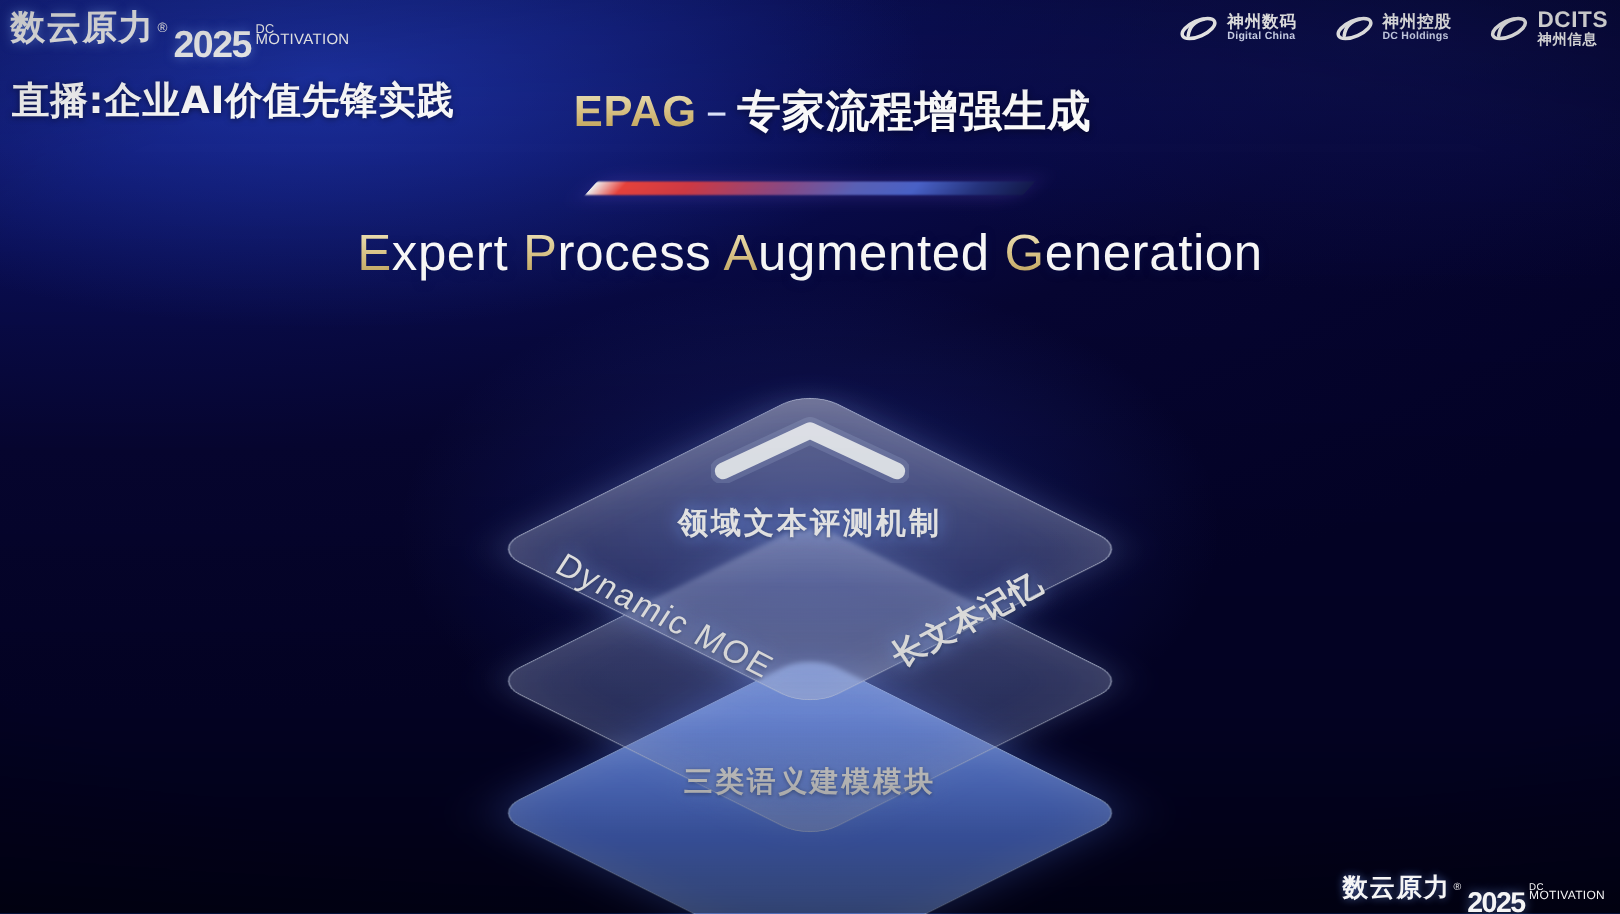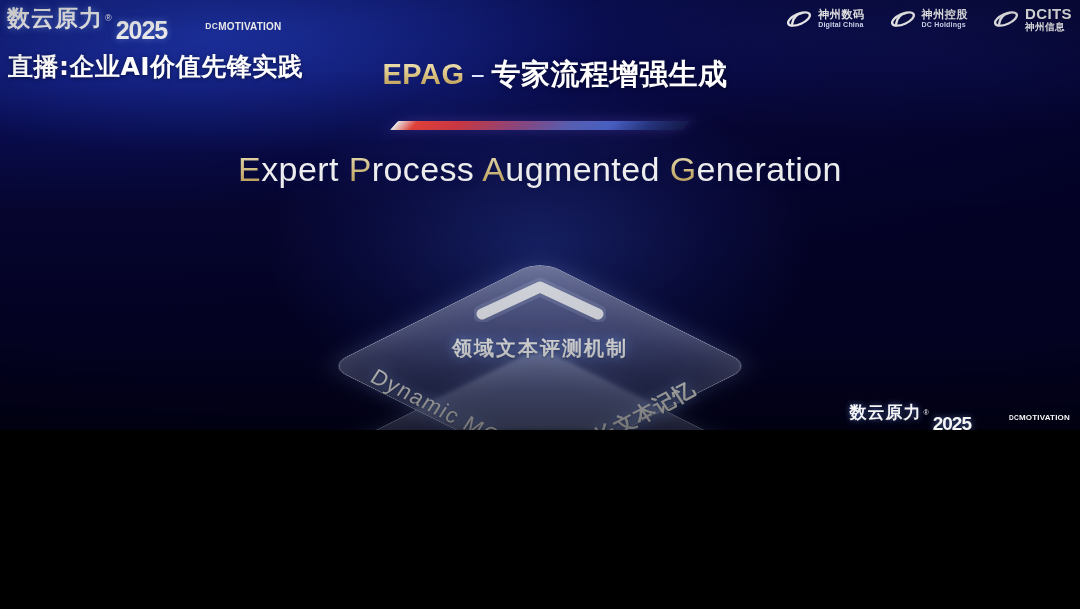--- a/index.html
+++ b/index.html
@@ -3,21 +3,21 @@
 <meta charset="utf-8">
 <style>
   * { margin:0; padding:0; box-sizing:border-box; }
   html,body{ background:#000; }
   body{
     font-family:"Liberation Sans","DejaVu Sans",sans-serif;
     width:1080px; height:609px; overflow:hidden; position:relative;
   }
 
   #stage{
-    position:absolute; inset:0; width:1080px; height:430px; overflow:hidden;
+    position:absolute; inset:0; width:1080px; height:609px; overflow:hidden;
     background:#1d4ed8;
   }
 
   
   .bg-base{
     position:absolute; inset:0;
     background:
       radial-gradient(120% 90% at 8% -12%, #17259c 0%, #101a79 20%, #0a0e55 44%, #070634 68%, #04032a 100%);
   }
   .bg-sheen{
@@ -51,22 +51,22 @@
     font-family:"DejaVu Sans",sans-serif;
   }
   .brand-reg{ font-size:9px; color:#fff; position:relative; top:-11px; left:-1px;}
   .brand-year{
     font-size:25px; font-weight:700; color:#fff; letter-spacing:-1px;
     font-family:"Liberation Sans",sans-serif;
     text-shadow:0 0 7px rgba(130,170,255,.6);
     position:relative; top:11px;
   }
   .brand-dc{
-    display:flex; line-height:.86; color:#fff;
-    font-size:8.5px; font-weight:700; letter-spacing:.3px; padding-bottom:2px;margin-left:35px;
+    display:flex; flex-direction:column; line-height:.86; color:#fff;
+    font-size:8.5px; font-weight:400; letter-spacing:.3px; padding-bottom:2px;
   }
   .brand-dc .l2{ font-size:10px; letter-spacing:.2px; }
 
   .live-title{
     position:absolute; left:8px; top:50px;
     font-size:25px; font-weight:700; color:#fff; letter-spacing:.5px;
     font-family:"DejaVu Sans",sans-serif;
     text-shadow:0 1px 4px rgba(0,0,0,.5);
     white-space:nowrap;
   }

